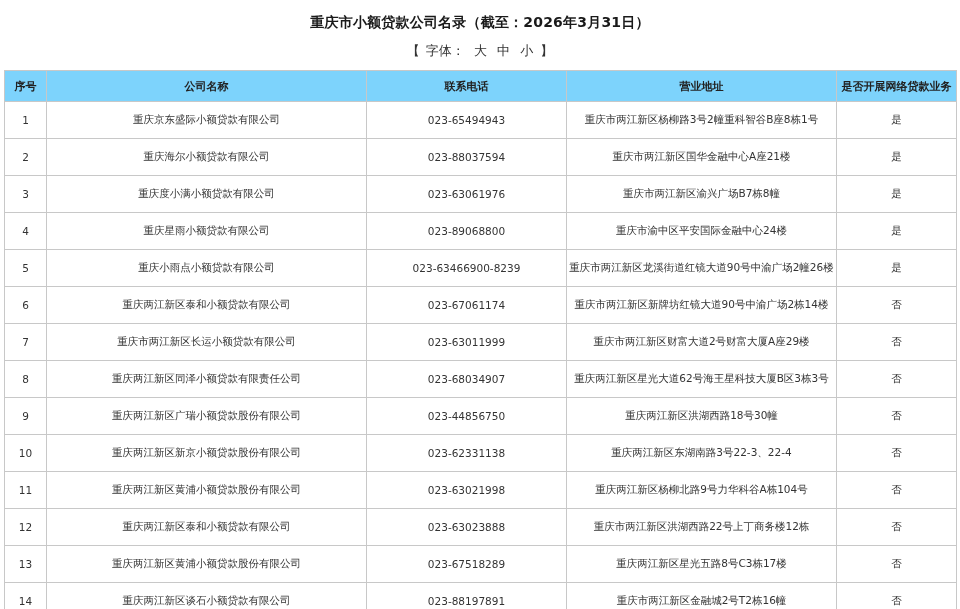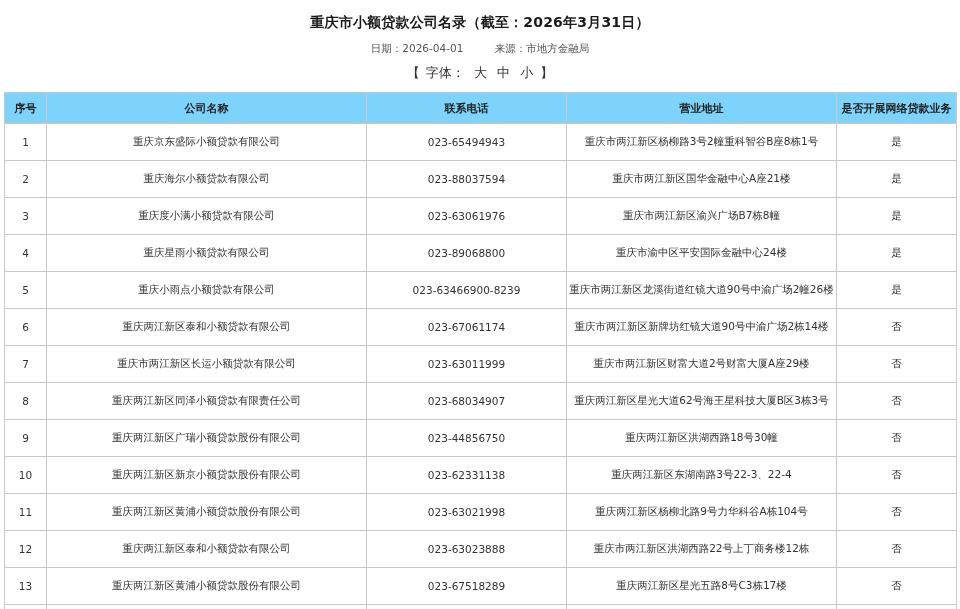--- a/index.html
+++ b/index.html
@@ -86,24 +86,20 @@
   .col-addr { width: 270px; }
   .col-online { width: 120px; }
 </style>
 </head>
 <body>
 
 <div class="page">
 
   <div class="title">重庆市小额贷款公司名录（截至：2026年3月31日）</div>
 
-  <div class="meta-line">
-    <span class="meta-item">日期：2026-04-01</span>
-    <span class="meta-item">来源：市地方金融局</span>
-  </div>
 
   <div class="fontsize-line">
     <span class="bracket">【</span>
     <span class="fs-label">字体：</span>
     <span class="fs-opt">大</span>
     <span class="fs-opt">中</span>
     <span class="fs-opt">小</span>
     <span class="bracket">】</span>
   </div>
 

